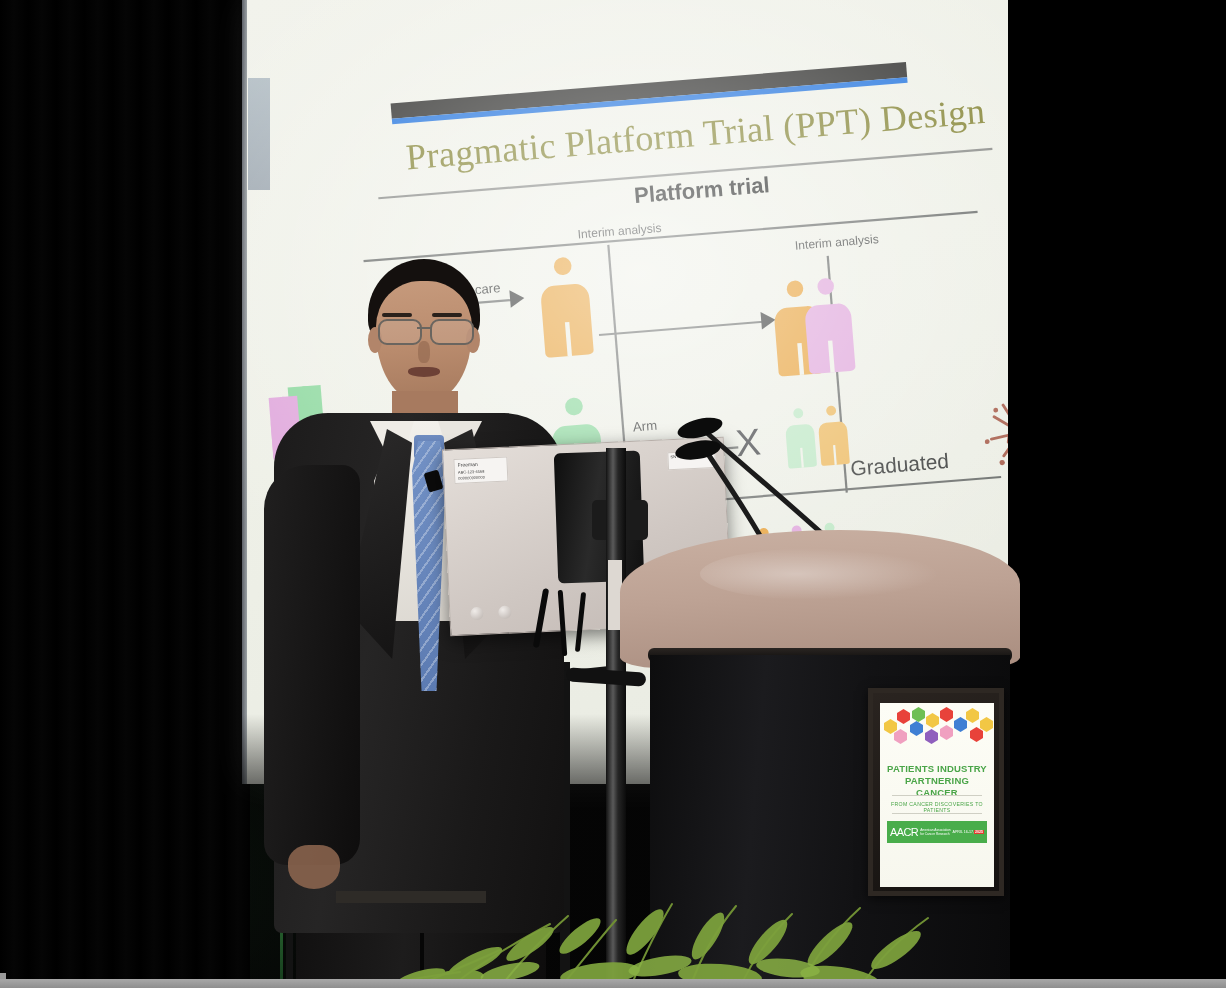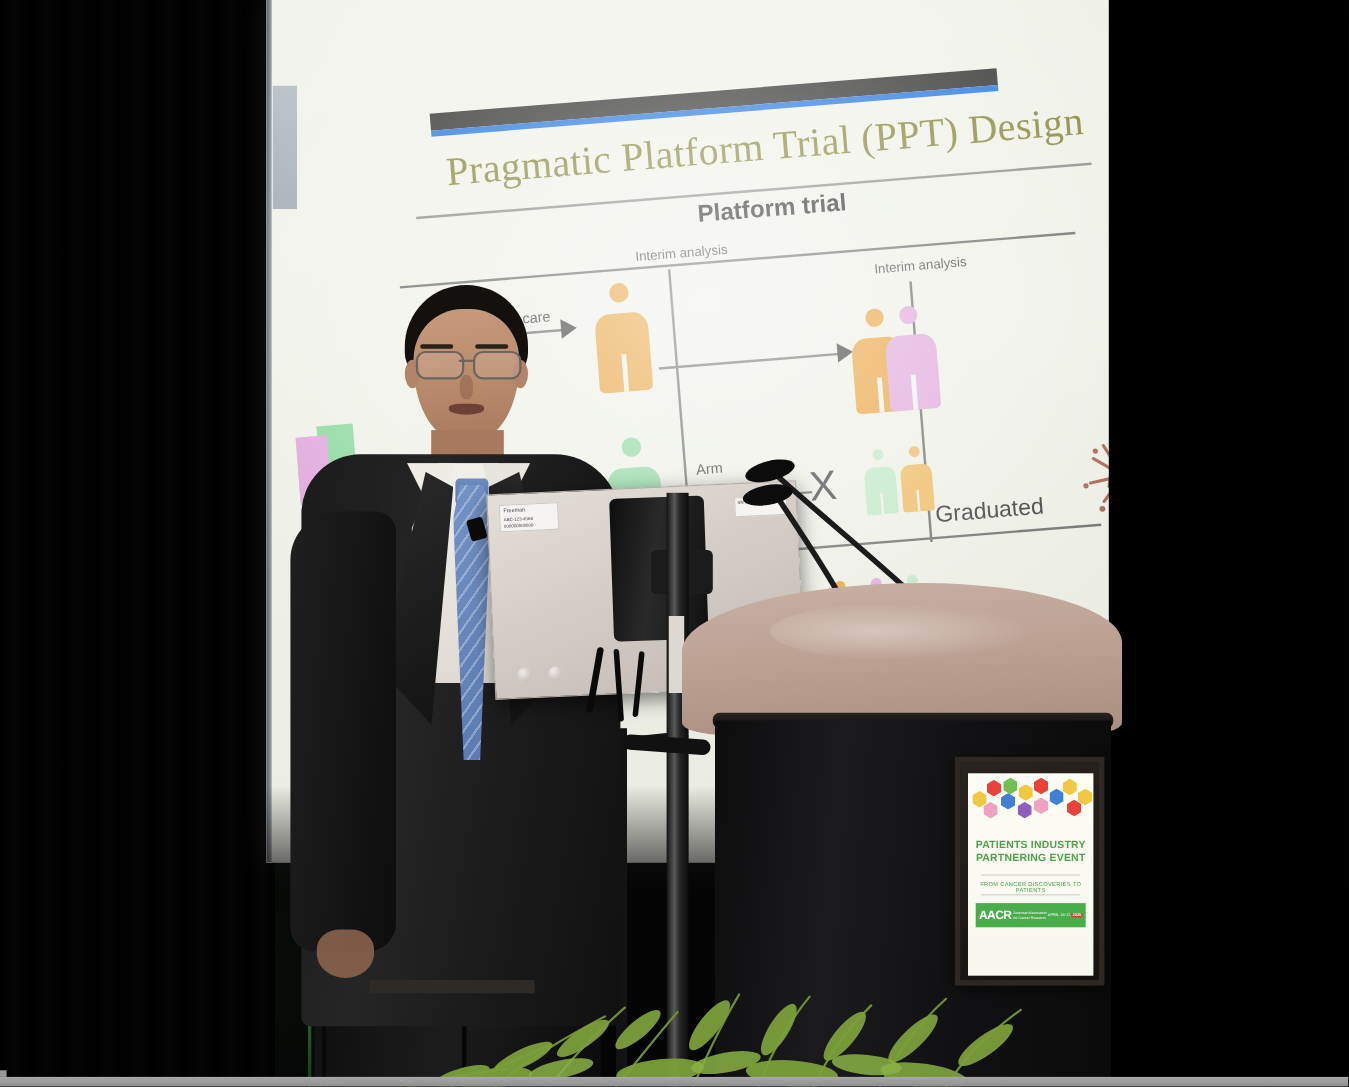--- a/index.html
+++ b/index.html
@@ -254,21 +254,21 @@
   .hex{position:absolute;width:13px;height:15px;
     clip-path:polygon(50% 0,100% 26%,100% 74%,50% 100%,0 74%,0 26%);}
   .poster-t1{position:absolute;left:6px;top:60px;width:102px;text-align:center;
     font-size:9.5px;font-weight:bold;color:#4aa548;letter-spacing:.2px;line-height:12px;}
   .poster-rule{position:absolute;left:12px;top:92px;width:90px;height:1px;background:#cfcfc4;}
   .poster-t2{position:absolute;left:6px;top:98px;width:102px;text-align:center;
     font-size:5.2px;color:#4aa548;letter-spacing:.3px;}
   .poster-rule2{position:absolute;left:12px;top:110px;width:90px;height:1px;background:#cfcfc4;}
   .poster-aacr{position:absolute;left:7px;top:118px;width:100px;height:22px;background:#49ad4b;
      display:flex;align-items:center;}
-  .aacr-mark{font-size:11px;font-weight:bold;color:#fff;margin-left:3px;letter-spacing:-.6px;}
+  .aacr-mark{font-size:11px;font-weight:normal;color:#fff;margin-left:3px;letter-spacing:-.6px;}
   .aacr-sub{font-size:3.2px;color:#fff;margin-left:2px;line-height:4.2px;}
   .aacr-date{position:absolute;right:3px;font-size:3.6px;color:#fff;}
   .aacr-date b{background:#e23b2e;padding:0 1px;}
 
   
   .truss{position:absolute;background:#131313;}
   .greenline{position:absolute;width:3px;background:linear-gradient(180deg,#1d5c2a,#3f9a46,#17401f);opacity:.9;}
 
   
   .ferns{position:absolute;left:300px;top:880px;width:660px;height:108px;overflow:hidden;}
@@ -509,21 +509,21 @@
         <div class="hex" style="left:45px;top:24px;background:#8f5fbd;"></div>
         <div class="hex" style="left:60px;top:2px;background:#e8423a;"></div>
         <div class="hex" style="left:60px;top:20px;background:#f0a0c0;"></div>
         <div class="hex" style="left:74px;top:12px;background:#3f7fd4;"></div>
         <div class="hex" style="left:86px;top:3px;background:#f2c744;"></div>
         <div class="hex" style="left:90px;top:22px;background:#e8423a;"></div>
         <div class="hex" style="left:100px;top:12px;background:#f2c744;"></div>
       </div>
       <div class="poster-t1">
         <div>PATIENTS INDUSTRY</div>
-        <div>PARTNERING EVENT</div>
+        <div>PARTNERING CANCER</div>
       </div>
       <div class="poster-rule"></div>
       <div class="poster-t2">FROM CANCER DISCOVERIES TO PATIENTS</div>
       <div class="poster-rule2"></div>
       <div class="poster-aacr">
         <span class="aacr-mark">AACR</span>
         <span class="aacr-sub">
           <span>American Association</span><br>
           <span>for Cancer Research</span>
         </span>

